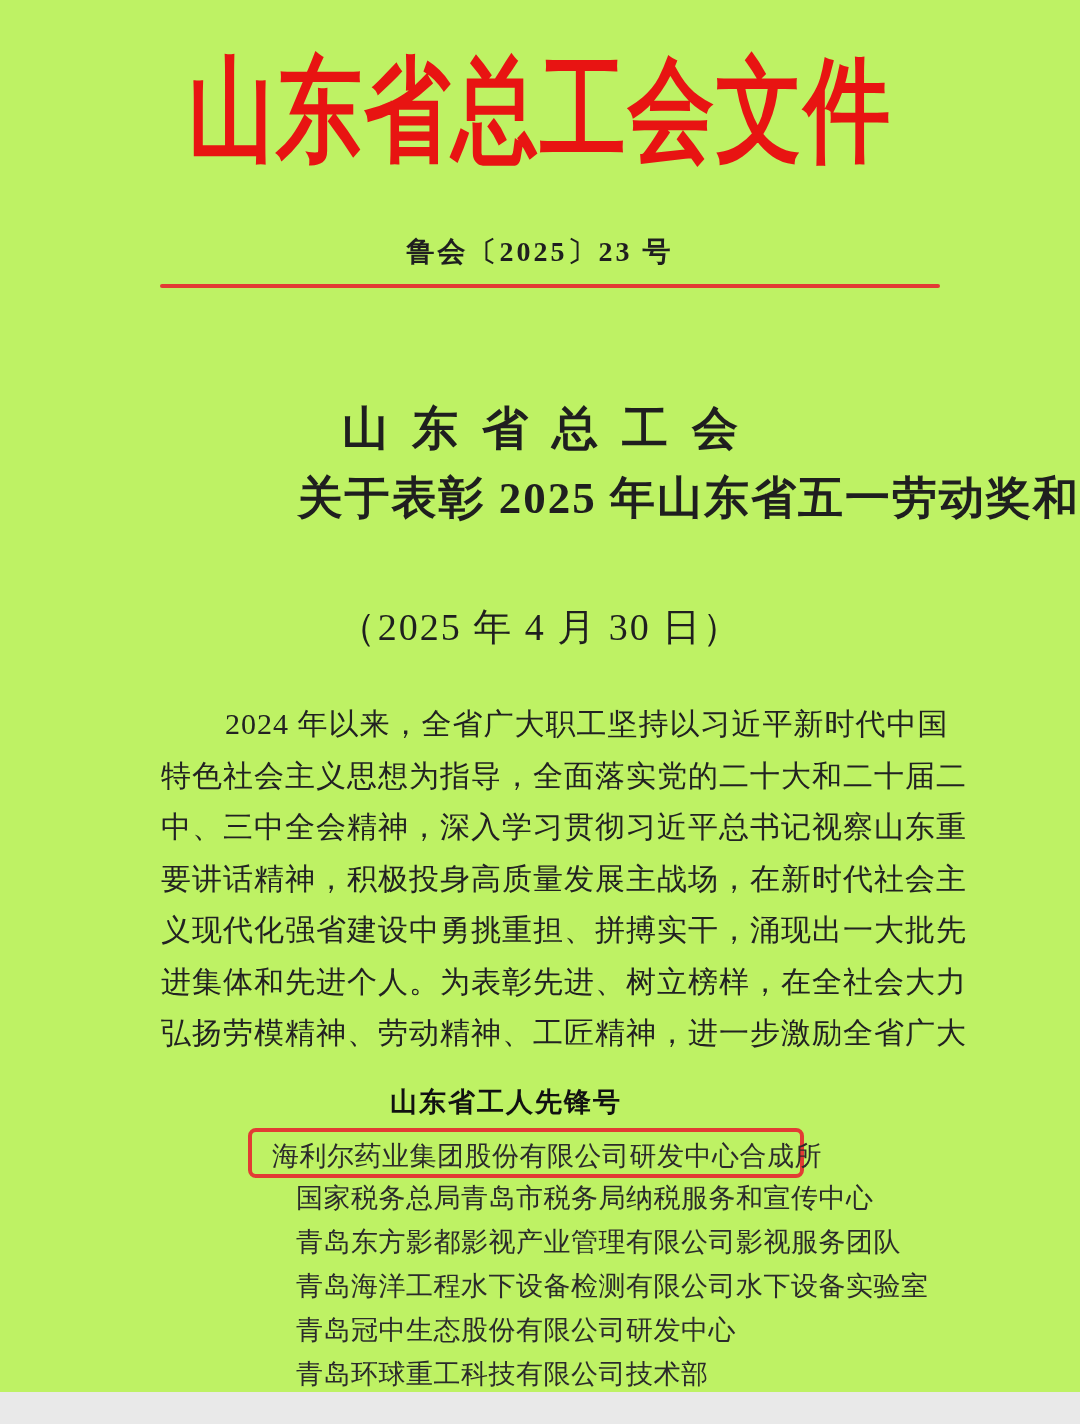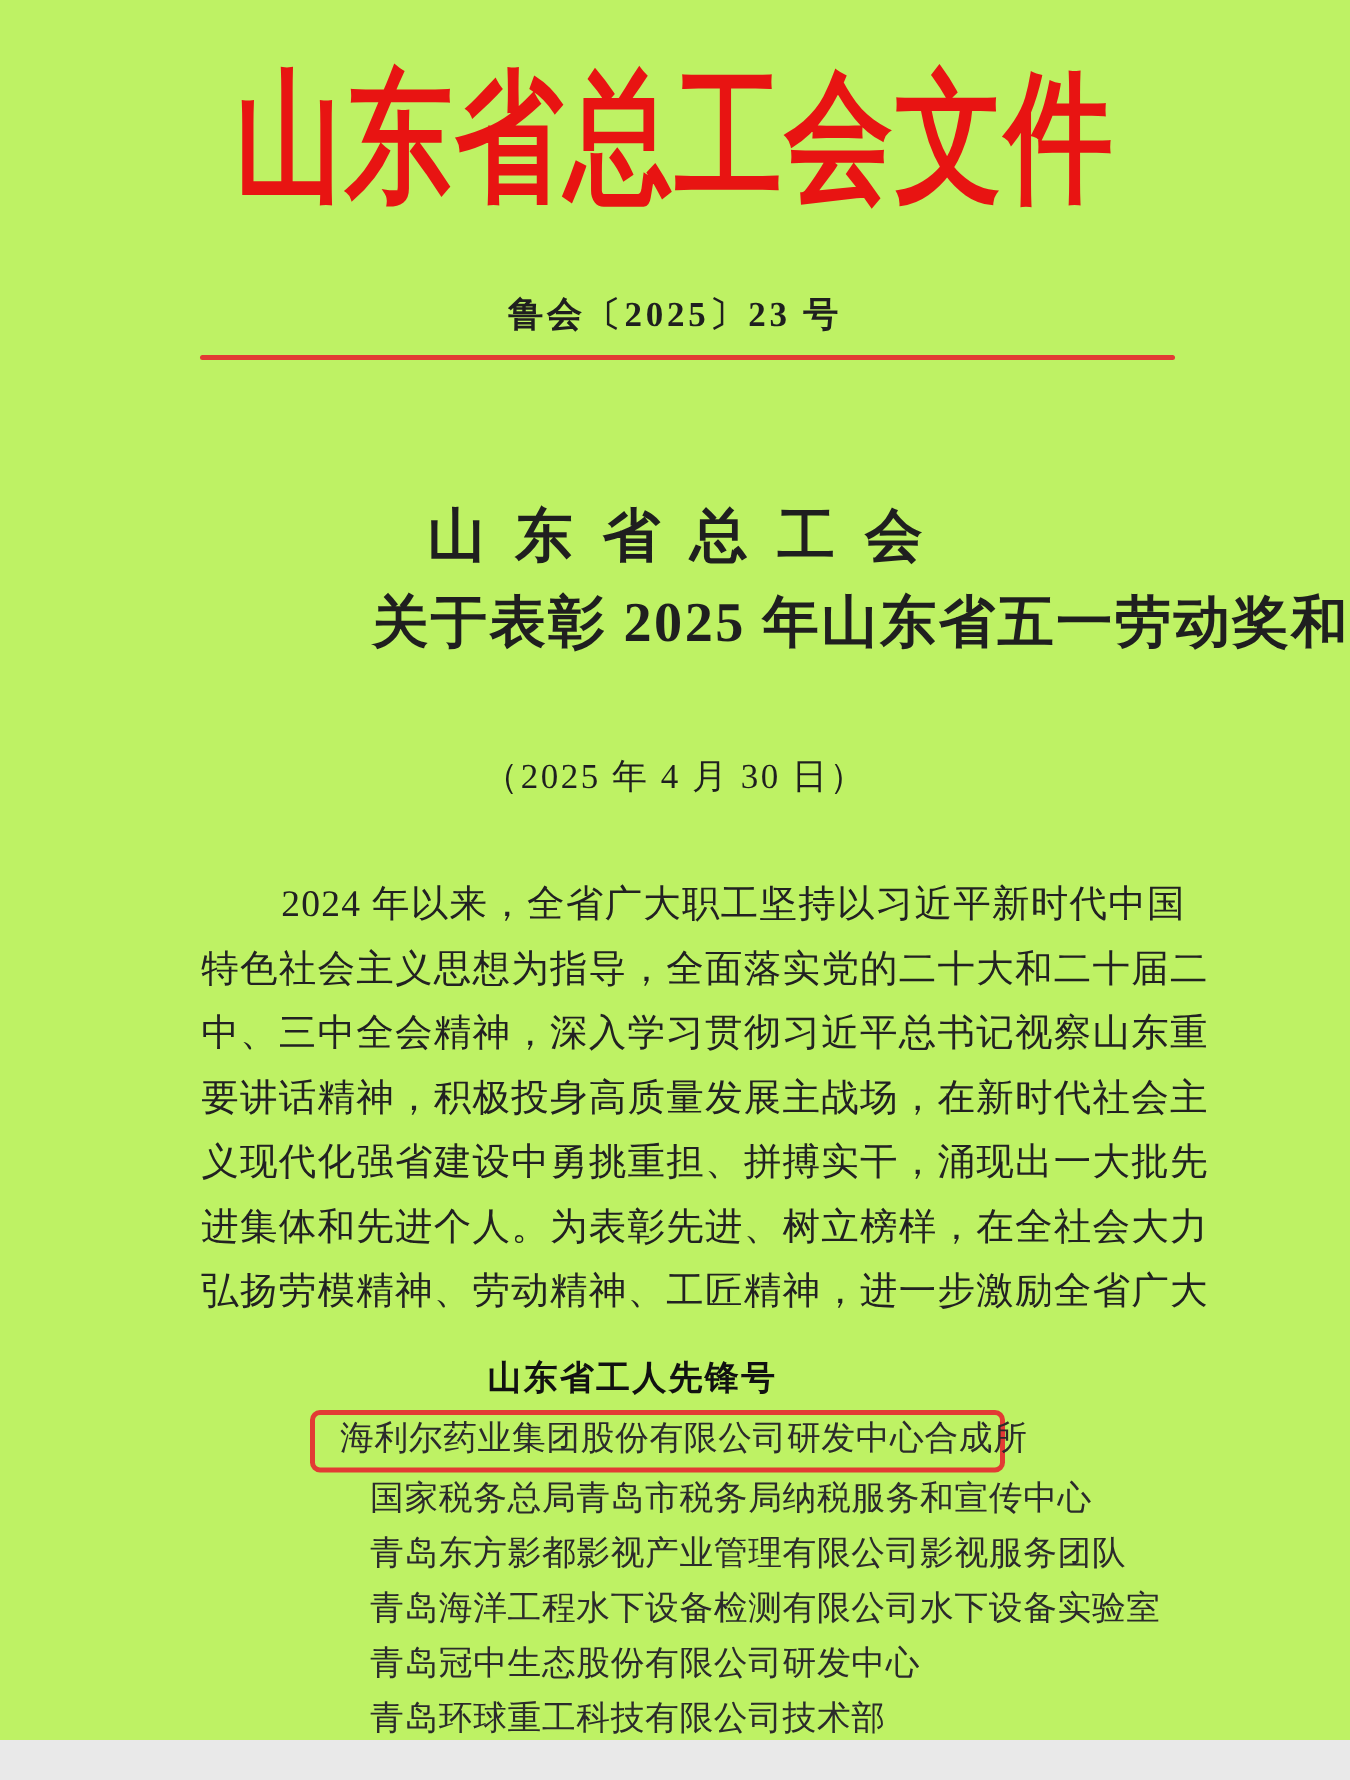--- a/index.html
+++ b/index.html
@@ -60,21 +60,21 @@
     font-weight: 700;
     letter-spacing: 2px;
     white-space: nowrap;
   }
   .title-line.l1 { top: 468px; }
   .title-line.l2 { top: 540px; }
   .title-date {
     position: absolute;
     top: 602px; left: 0; right: 0;
     text-align: center;
-    font-size: 28px;
+    font-size: 38px;
     letter-spacing: 2px;
   }
   .body-block {
     position: absolute;
     top: 698px; left: 161px;
     width: 770px;
     font-size: 30px;
     letter-spacing: 1px;
     color: #222222;
   }
@@ -97,21 +97,21 @@
     color: #111111;
     white-space: nowrap;
   }
   .highlight-box {
     position: absolute;
     top: 1128px; left: 248px;
     width: 556px; height: 50px;
     border: 4px solid var(--highlight-box-red, #e23b34);
     border-radius: 8px;
     display: flex;
-    align-items: flex-start;
+    align-items: flex-end;
     padding-left: 20px;
   }
   .highlight-text {
     font-family: "Liberation Sans", "DejaVu Sans", sans-serif;
     font-size: 27px;
     color: #2b2b2b;
     letter-spacing: 0.5px;
     white-space: nowrap;
   }
   .award-list {

